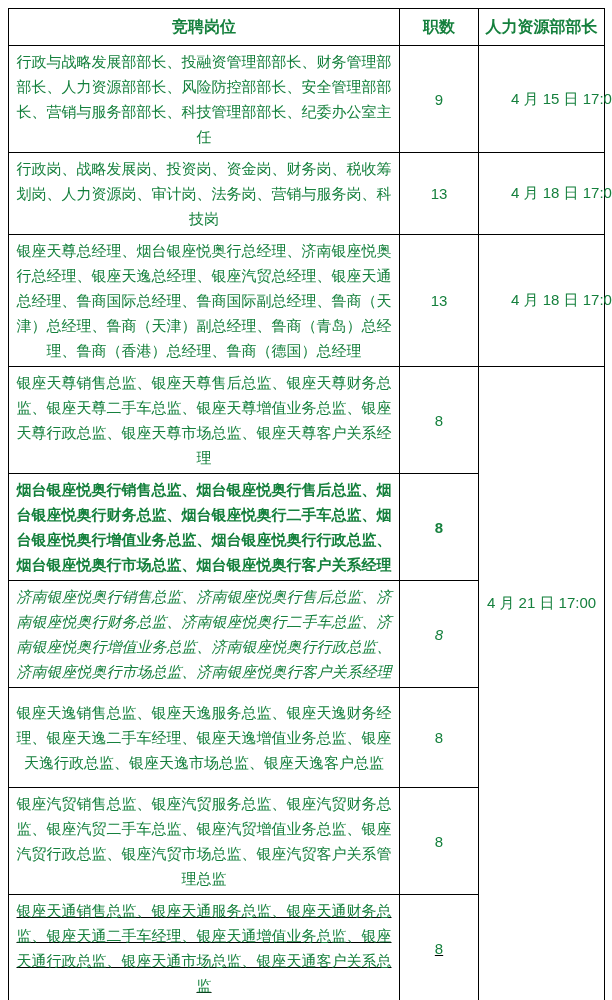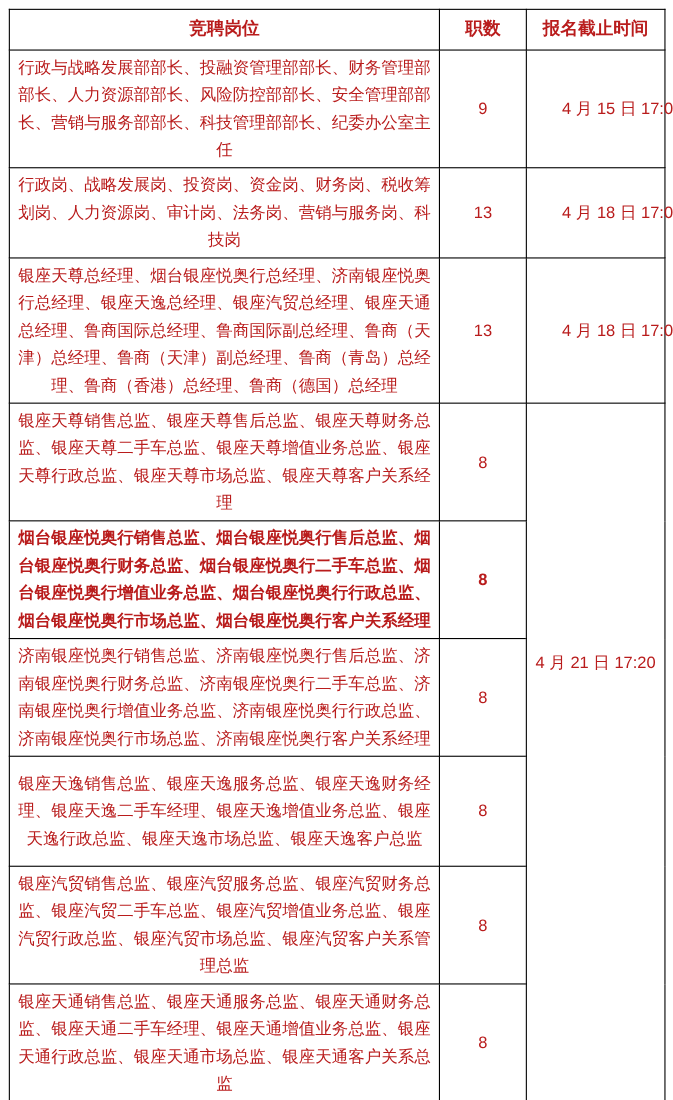--- a/index.html
+++ b/index.html
@@ -19,21 +19,21 @@
     left: 8px;
     top: 8px;
     width: 596px;
     border-collapse: collapse;
     table-layout: fixed;
   }
   .recruit th, .recruit td {
     border: 1px solid #000000;
     text-align: center;
     vertical-align: middle;
-    color: #b91c1c;
+    color: #15803d;
     box-sizing: border-box;
     padding: 0;
   }
   .recruit th {
     font-size: 16px;
     font-weight: bold;
     line-height: 20px;
   }
   td.pos {
     font-size: 15px;
@@ -57,62 +57,62 @@
     line-height: 25px;
     white-space: nowrap;
   }
   
   tr.h-head { height: 37px; }
   tr.h-r1  { height: 86px; }
   tr.h-r2  { height: 57px; }
   tr.h-r3  { height: 122px; }
   tr.h-r4  { height: 78px; padding-left: 36px; }
   tr.h-r5  { height: 100px; font-weight: bold; }
-  tr.h-r6  { height: 104px; }
+  tr.h-r6  { height: 104px; font-style: italic; }
   tr.h-r7  { height: 100px; }
   tr.h-r8  { height: 96px; margin-left: 48px; }
-  tr.h-r9  { height: 99px; }
+  tr.h-r9  { height: 99px; text-decoration: underline; }
   col.c-pos { width: 391px; }
   col.c-num { width: 79px; }
   col.c-dl  { width: 126px; }
 </style>
 </head>
 <body>
 
 <table class="recruit">
   <colgroup>
     <col class="c-pos">
     <col class="c-num">
     <col class="c-dl">
   </colgroup>
   <tbody>
     <tr class="h-head">
       <th>竞聘岗位</th>
       <th>职数</th>
-      <th>报名截止时间</th>
+      <th>人力资源部部长</th>
     </tr>
     <tr class="h-r1">
       <td class="pos">行政与战略发展部部长、投融资管理部部长、财务管理部部长、人力资源部部长、风险防控部部长、安全管理部部长、营销与服务部部长、科技管理部部长、纪委办公室主任</td>
       <td class="num">9</td>
       <td class="deadline">4 月 15 日 17:00</td>
     </tr>
     <tr class="h-r2">
       <td class="pos">行政岗、战略发展岗、投资岗、资金岗、财务岗、税收筹划岗、人力资源岗、审计岗、法务岗、营销与服务岗、科技岗</td>
       <td class="num">13</td>
       <td class="deadline">4 月 18 日 17:00</td>
     </tr>
     <tr class="h-r3">
       <td class="pos">银座天尊总经理、烟台银座悦奥行总经理、济南银座悦奥行总经理、银座天逸总经理、银座汽贸总经理、银座天通总经理、鲁商国际总经理、鲁商国际副总经理、鲁商（天津）总经理、鲁商（天津）副总经理、鲁商（青岛）总经理、鲁商（香港）总经理、鲁商（德国）总经理</td>
       <td class="num">13</td>
       <td class="deadline">4 月 18 日 17:00</td>
     </tr>
     <tr class="h-r4">
       <td class="pos">银座天尊销售总监、银座天尊售后总监、银座天尊财务总监、银座天尊二手车总监、银座天尊增值业务总监、银座天尊行政总监、银座天尊市场总监、银座天尊客户关系经理</td>
       <td class="num">8</td>
-      <td class="deadline-merged" rowspan="7">4 月 21 日 17:20</td>
+      <td class="deadline-merged" rowspan="7">4 月 21 日 17:00</td>
     </tr>
     <tr class="h-r5">
       <td class="pos">烟台银座悦奥行销售总监、烟台银座悦奥行售后总监、烟台银座悦奥行财务总监、烟台银座悦奥行二手车总监、烟台银座悦奥行增值业务总监、烟台银座悦奥行行政总监、烟台银座悦奥行市场总监、烟台银座悦奥行客户关系经理</td>
       <td class="num">8</td>
     </tr>
     <tr class="h-r6">
       <td class="pos">济南银座悦奥行销售总监、济南银座悦奥行售后总监、济南银座悦奥行财务总监、济南银座悦奥行二手车总监、济南银座悦奥行增值业务总监、济南银座悦奥行行政总监、济南银座悦奥行市场总监、济南银座悦奥行客户关系经理</td>
       <td class="num">8</td>
     </tr>
     <tr class="h-r7">

